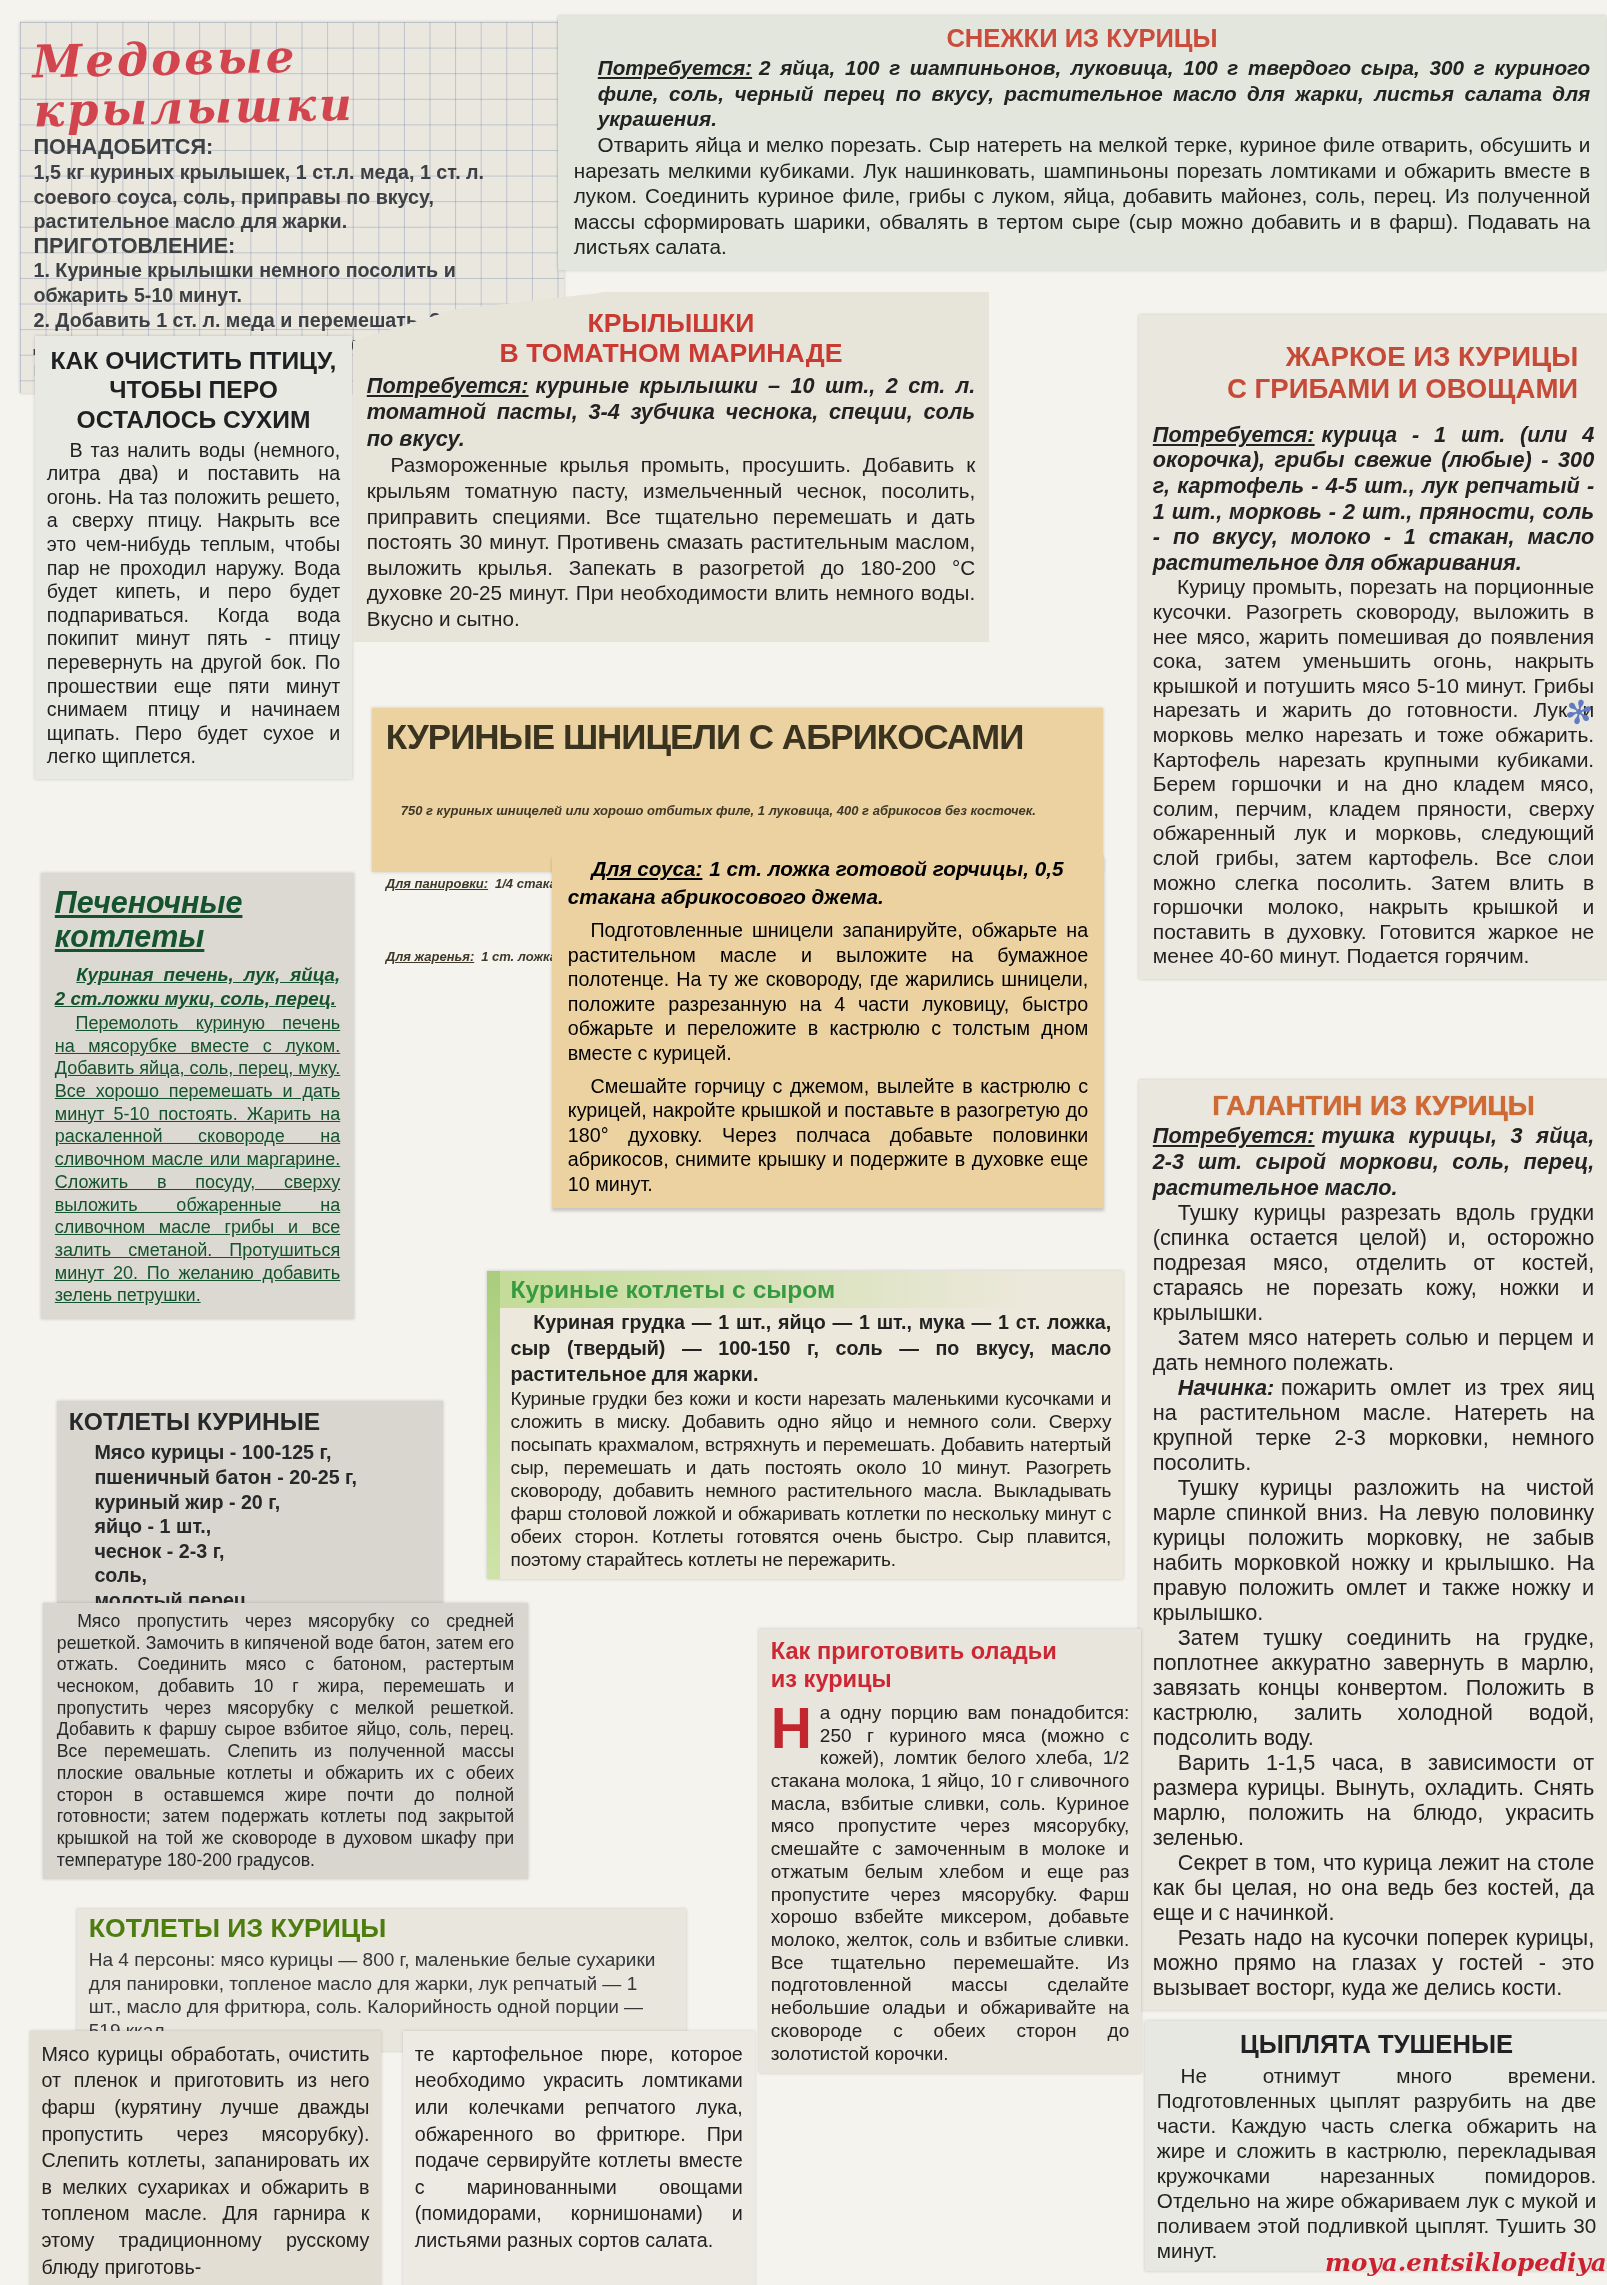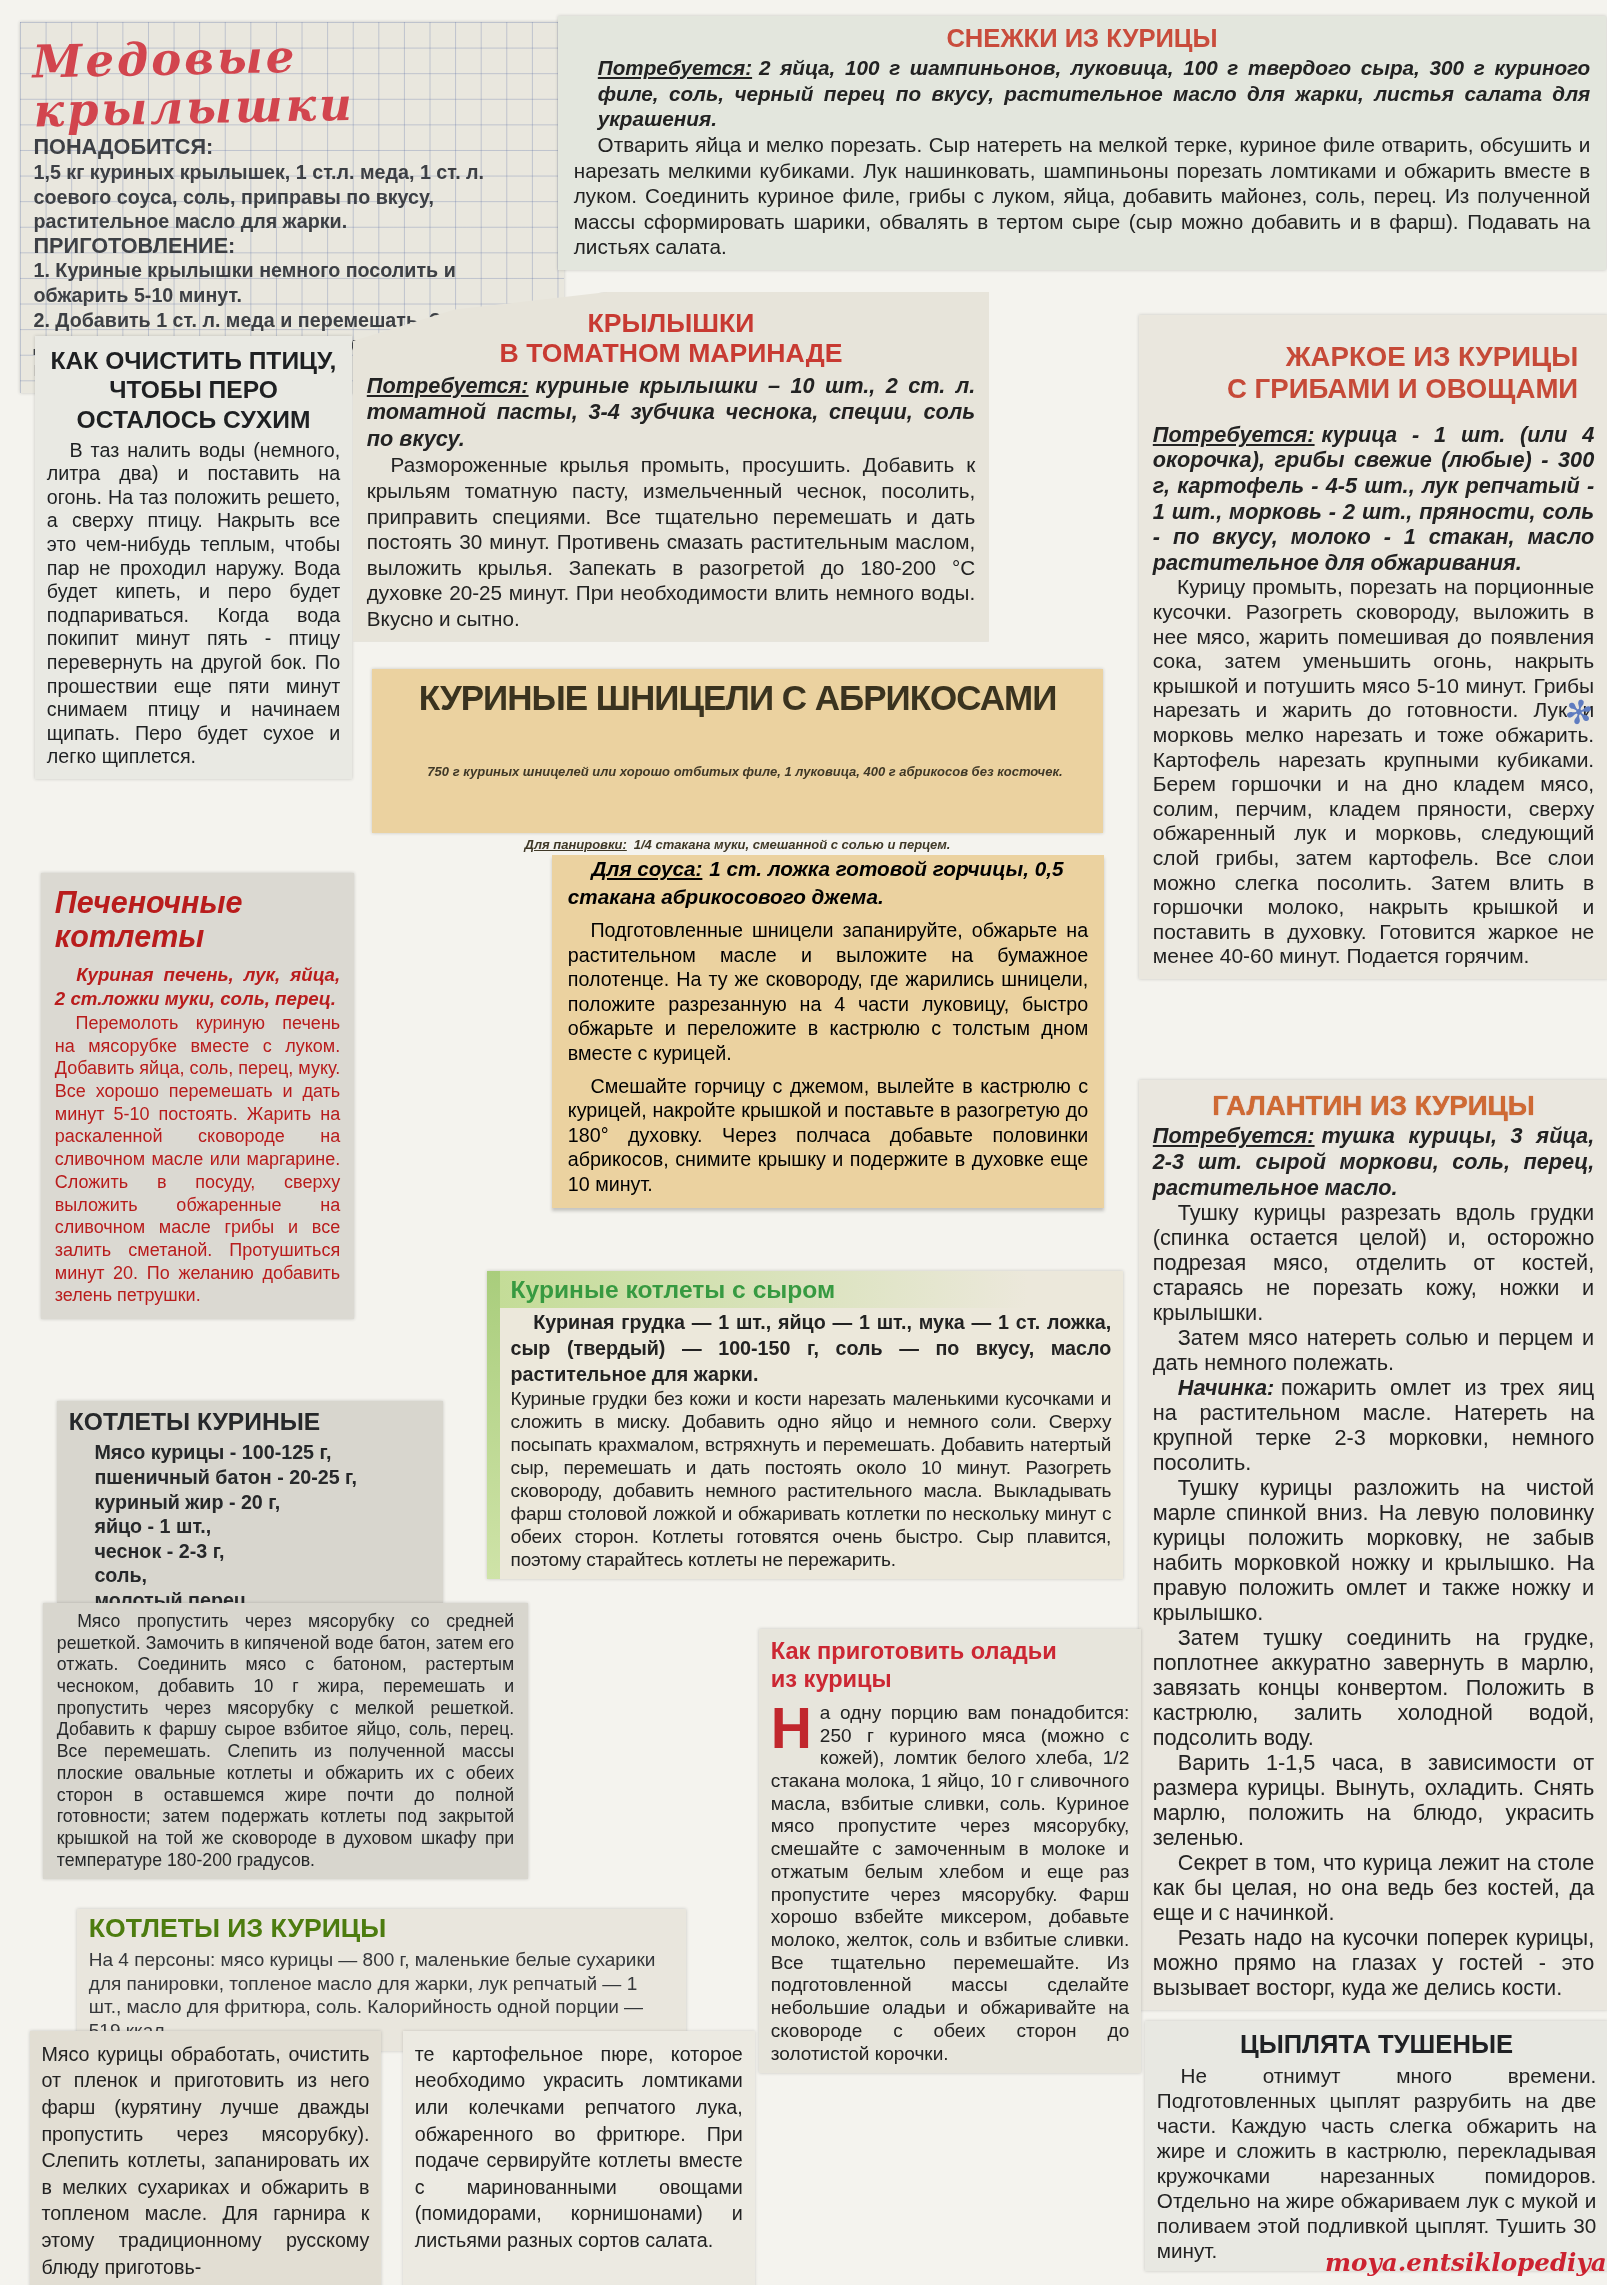--- a/index.html
+++ b/index.html
@@ -43,30 +43,30 @@
 
   
   .roast{left:1139px;top:315px;width:469px;padding:9.9px 13.8px;background:#eae7de;}
   .roast h2{margin:16px;text-align:right;font-size:27.6px;line-height:32.5px;color:#c64a38;font-weight:800;}
   .roast .ing{margin-top:3.9px;font-size:21.7px;line-height:25.6px;}
   .roast .body{font-size:21px;line-height:24.6px;}
   .snowflake{position:absolute;right:15.8px;top:378px;font-size:33px;color:#5f7cc0;
     transform:rotate(12deg);font-weight:400;}
 
   
-  .schnitzA{left:372px;top:669px;width:731px;height:164px;padding:7.9px 13.8px;background:#ebd2a0;color:#3f3827;text-align:center;}
+  .schnitzA{left:372px;top:708px;width:731px;height:164px;padding:7.9px 13.8px;background:#ebd2a0;color:#3f3827;}
   .schnitzA h2{margin:0 0 3.9px;font-size:35px;line-height:41px;font-weight:900;letter-spacing:-1px;color:#3a331f;}
   .schnitzA p{font-size:13px;line-height:39px;margin-top:34px;}
   .schnitzB{left:552px;top:855px;width:552px;padding:0 15.8px 11.8px;background:#ebd2a0;color:#000000;box-shadow:0 3px 3px rgba(60,60,60,.25);}
   .schnitzB p{font-size:19.7px;line-height:24.6px;}
   .schnitzB .sauce{font-size:20.7px;line-height:27.6px;}
   .schnitzB .body{margin-top:7.9px;}
 
   
-  .liver{left:41px;top:873px;width:313px;padding:11.8px 13.8px;background:#dbd9d2;color:#b91c1c;}
+  .liver{left:41px;top:873px;width:313px;padding:11.8px 13.8px;background:#dbd9d2;color:#14532d;text-decoration:underline;}
   .liver h2{margin:0 0 9.9px;font-size:30.5px;line-height:34px;font-weight:700;font-style:italic;}
   .liver .ing{font-size:18.7px;line-height:24.6px;}
   .liver .body{font-size:18px;line-height:22.7px;}
 
   
   .galan{left:1139px;top:1080px;width:469px;padding:9.9px 13.8px;background:#eae7df;}
   .galan h2{margin:0 0 2px;text-align:center;font-size:27.6px;line-height:31.5px;font-weight:800;
     color:#cf6a33;text-shadow:0 0 1px #b84a30;}
   .galan .ing{font-size:21.7px;line-height:25.6px;}
   .galan p.body{font-size:21.7px;line-height:25px;}

